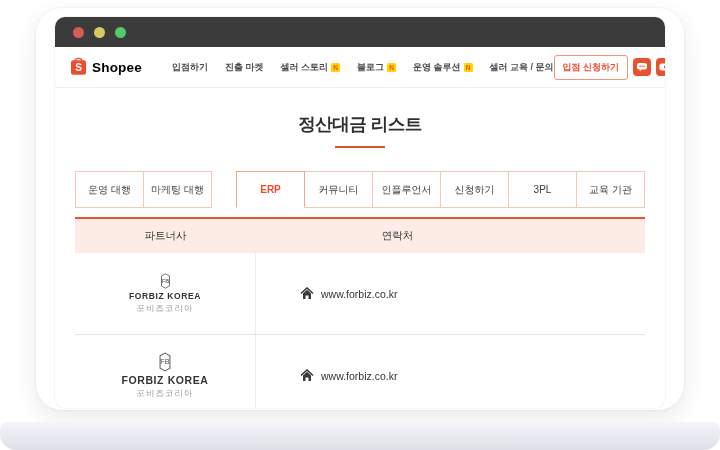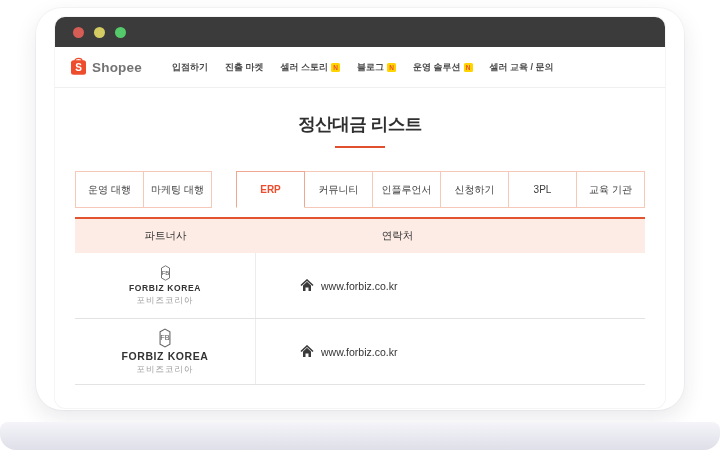--- a/index.html
+++ b/index.html
@@ -25,21 +25,21 @@
   
   .titlebar{ height:30px; background:#3b3b3b; display:flex; align-items:center; padding-left:18px; gap:10px; }
   .dot{ width:11px; height:11px; border-radius:50%; }
   .dot.red{ background:#d65c56; }
   .dot.yellow{ background:#d4cb63; }
   .dot.green{ background:#55ca6b; }
 
   
   .site-header{ height:41px; display:flex; align-items:center; padding:0 14px; border-bottom:1px solid #efefef; background:#fff; }
   .logo{ display:flex; align-items:center; gap:4px; cursor:pointer; }
-  .logo-text{ color:#737373; font-size:13.5px; font-weight:700; letter-spacing:.2px; }
+  .logo-text{ color:#000000; font-size:13.5px; font-weight:700; letter-spacing:.2px; }
   .nav{ display:flex; gap:17px; margin-left:30px; }
   .nav-item{ font-size:9px; color:#4a4a4a; font-weight:700; white-space:nowrap; display:flex; align-items:center; gap:3px; cursor:pointer; }
   .n-badge{ background:#ffd400; color:#e8502e; font-size:6.5px; font-weight:700; width:9px; height:9px; display:flex; align-items:center; justify-content:center; border-radius:1.5px; }
   .header-right{ margin-left:auto; display:flex; align-items:center; gap:5px; }
   .cta{ color:#ee4d2d; border:1px solid #f0957b; background:#fff; font-size:9px; font-weight:700; border-radius:3px; padding:5px 8px; white-space:nowrap; cursor:pointer; }
   .social{ width:18px; height:18px; background:#e8502e; border-radius:4px; display:flex; align-items:center; justify-content:center; cursor:pointer; }
 
   
   .page-title{ margin-top:24px; text-align:center; font-size:17.5px; font-weight:700; color:#2f2f2f; letter-spacing:-0.5px; }
   .title-underline{ width:50px; height:2px; background:#e0502c; margin:10px auto 0; }
@@ -55,21 +55,21 @@
   .tab.active{
     color:#ee4d2d; font-weight:700;
     border:1px solid #f0a78f; border-bottom:1px solid #ffffff;margin-left:24px;
   }
 
   .partner-table{ width:570px; margin:9px auto 0; }
   .thead{ display:flex; height:36px; background:#fdece6; border-top:2px solid #e25330; }
   .th{ display:flex; align-items:center; justify-content:center; font-size:10.5px; color:#333; }
   .th.partner{ width:181px; }
   .th.contact{ flex:1; padding-right:106px; }
-  .trow{ display:flex; height:66px; border-bottom:1px solid #e3e3e3; }
+  .trow{ display:flex; height:82px; border-bottom:1px solid #e3e3e3; }
   .td-partner{ width:181px; border-right:1px solid #ececec; display:flex; align-items:center; justify-content:center; }
   .td-contact{ flex:1; display:flex; align-items:center; padding-left:44px; gap:7px; }
   .partner-logo{ display:flex; flex-direction:column; align-items:center; gap:2px; }
   .partner-name{ font-size:8.5px; font-weight:700; color:#333; letter-spacing:.6px; }
   .trow.large .partner-name{ font-size:10.5px; }
   .partner-kr{ font-size:8.5px; color:#9a9a9a; letter-spacing:1px; }
   .url{ font-size:10.5px; color:#333; }
 </style>
 </head>
 <body>
@@ -114,20 +114,39 @@
         </span>
       <span class="nav-item">
           <span>운영 솔루션</span>
           <span class="n-badge">N</span>
         </span>
       <span class="nav-item">
           <span>셀러 교육 / 문의</span>
         </span>
     </div>
 
+    <div class="header-right">
+      <button class="cta">입점 신청하기</button>
+      <span class="social">
+        <svg width="12" height="12" viewBox="0 0 12 12">
+          <rect x="1" y="2" width="10" height="6.5" rx="2" fill="#ffffff"></rect>
+          <path d="M4 8.5 L3.4 10.6 L6 8.5 Z" fill="#ffffff"></path>
+          <circle cx="4" cy="5.2" r="0.8" fill="#e8502e"></circle>
+          <circle cx="6" cy="5.2" r="0.8" fill="#e8502e"></circle>
+          <circle cx="8" cy="5.2" r="0.8" fill="#e8502e"></circle>
+        </svg>
+      </span>
+      <span class="social">
+        <svg width="12" height="12" viewBox="0 0 12 12">
+          <rect x="0.5" y="2.5" width="11" height="7" rx="2" fill="#ffffff"></rect>
+          <path d="M5 4.5 L8 6 L5 7.5 Z" fill="#e8502e"></path>
+        </svg>
+      </span>
+
+    </div>
   </div>
 
   <div class="page-title">정산대금 리스트</div>
   <div class="title-underline"></div>
 
   <div class="tabs">
     <div class="tab">운영 대행</div>
     <div class="tab">마케팅 대행</div>
     <div class="tab active">ERP</div>
     <div class="tab">커뮤니티</div>

